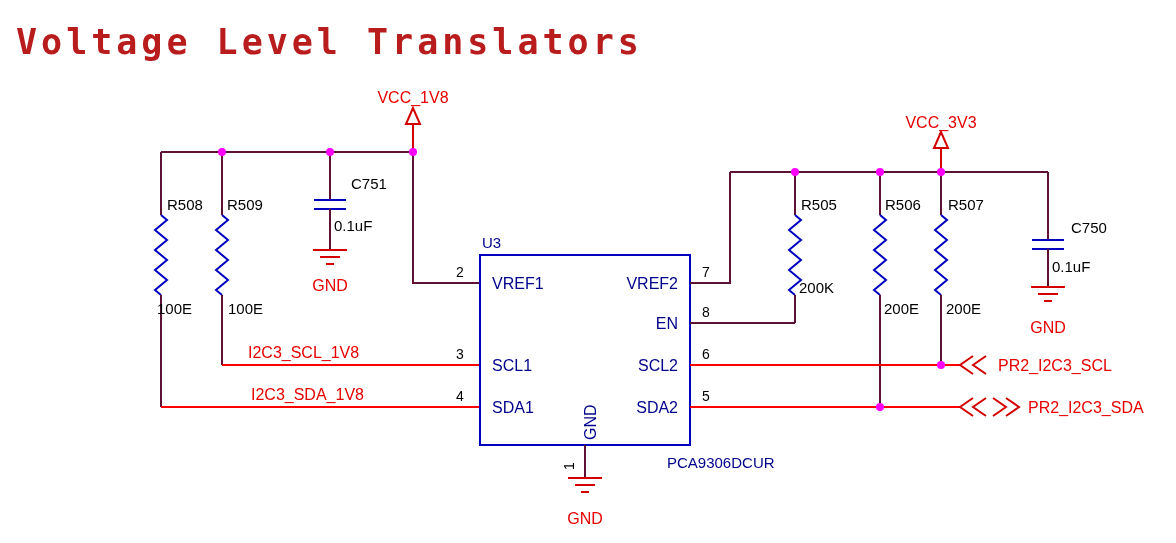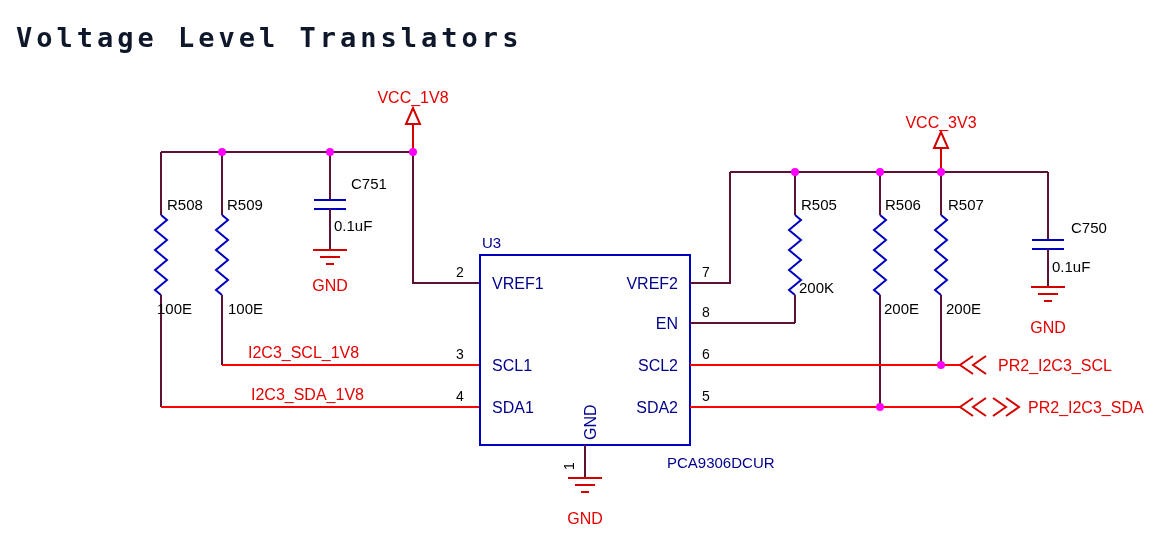--- a/index.html
+++ b/index.html
@@ -3,21 +3,21 @@
 <meta charset="utf-8">
 <style>
   :root{
     --wire:#5c1135; --signal:#ff0000; --component:#0000c0; --symbol_red:#d40000;
     --junction:#ff00ff; --pin_text:#00008c; --label_text:#000000; --net_text:#e60000;
   }
   html,body{margin:0;padding:0;background:#ffffff;}
   .canvas{position:relative;width:1176px;height:543px;background:#ffffff;overflow:hidden;
           font-family:"Liberation Sans","DejaVu Sans",sans-serif;}
   .title{position:absolute;left:16px;top:22px;font-family:"DejaVu Sans Mono",monospace;
-         font-weight:bold;font-size:27px;letter-spacing:4px;color:#0f172a;white-space:nowrap;}
+         font-weight:bold;font-size:35px;letter-spacing:4px;color:#b91c1c;white-space:nowrap;}
   svg{position:absolute;left:0;top:0;}
   .wire{stroke:var(--wire);stroke-width:2;fill:none;}
   .sig{stroke:var(--signal);stroke-width:2;fill:none;}
   .comp{stroke:var(--component);stroke-width:2;fill:none;}
   .rsym{stroke:var(--symbol_red);stroke-width:2;fill:none;}
   .dot{fill:var(--junction);stroke:none;}
   text{font-family:"Liberation Sans","DejaVu Sans",sans-serif;font-size:15px;fill:#000;}
   .t-pin{fill:var(--pin_text);font-size:16px;}
   .t-num{fill:#000000;font-size:14px;}
   .t-lbl{fill:var(--label_text);font-size:15px;}

